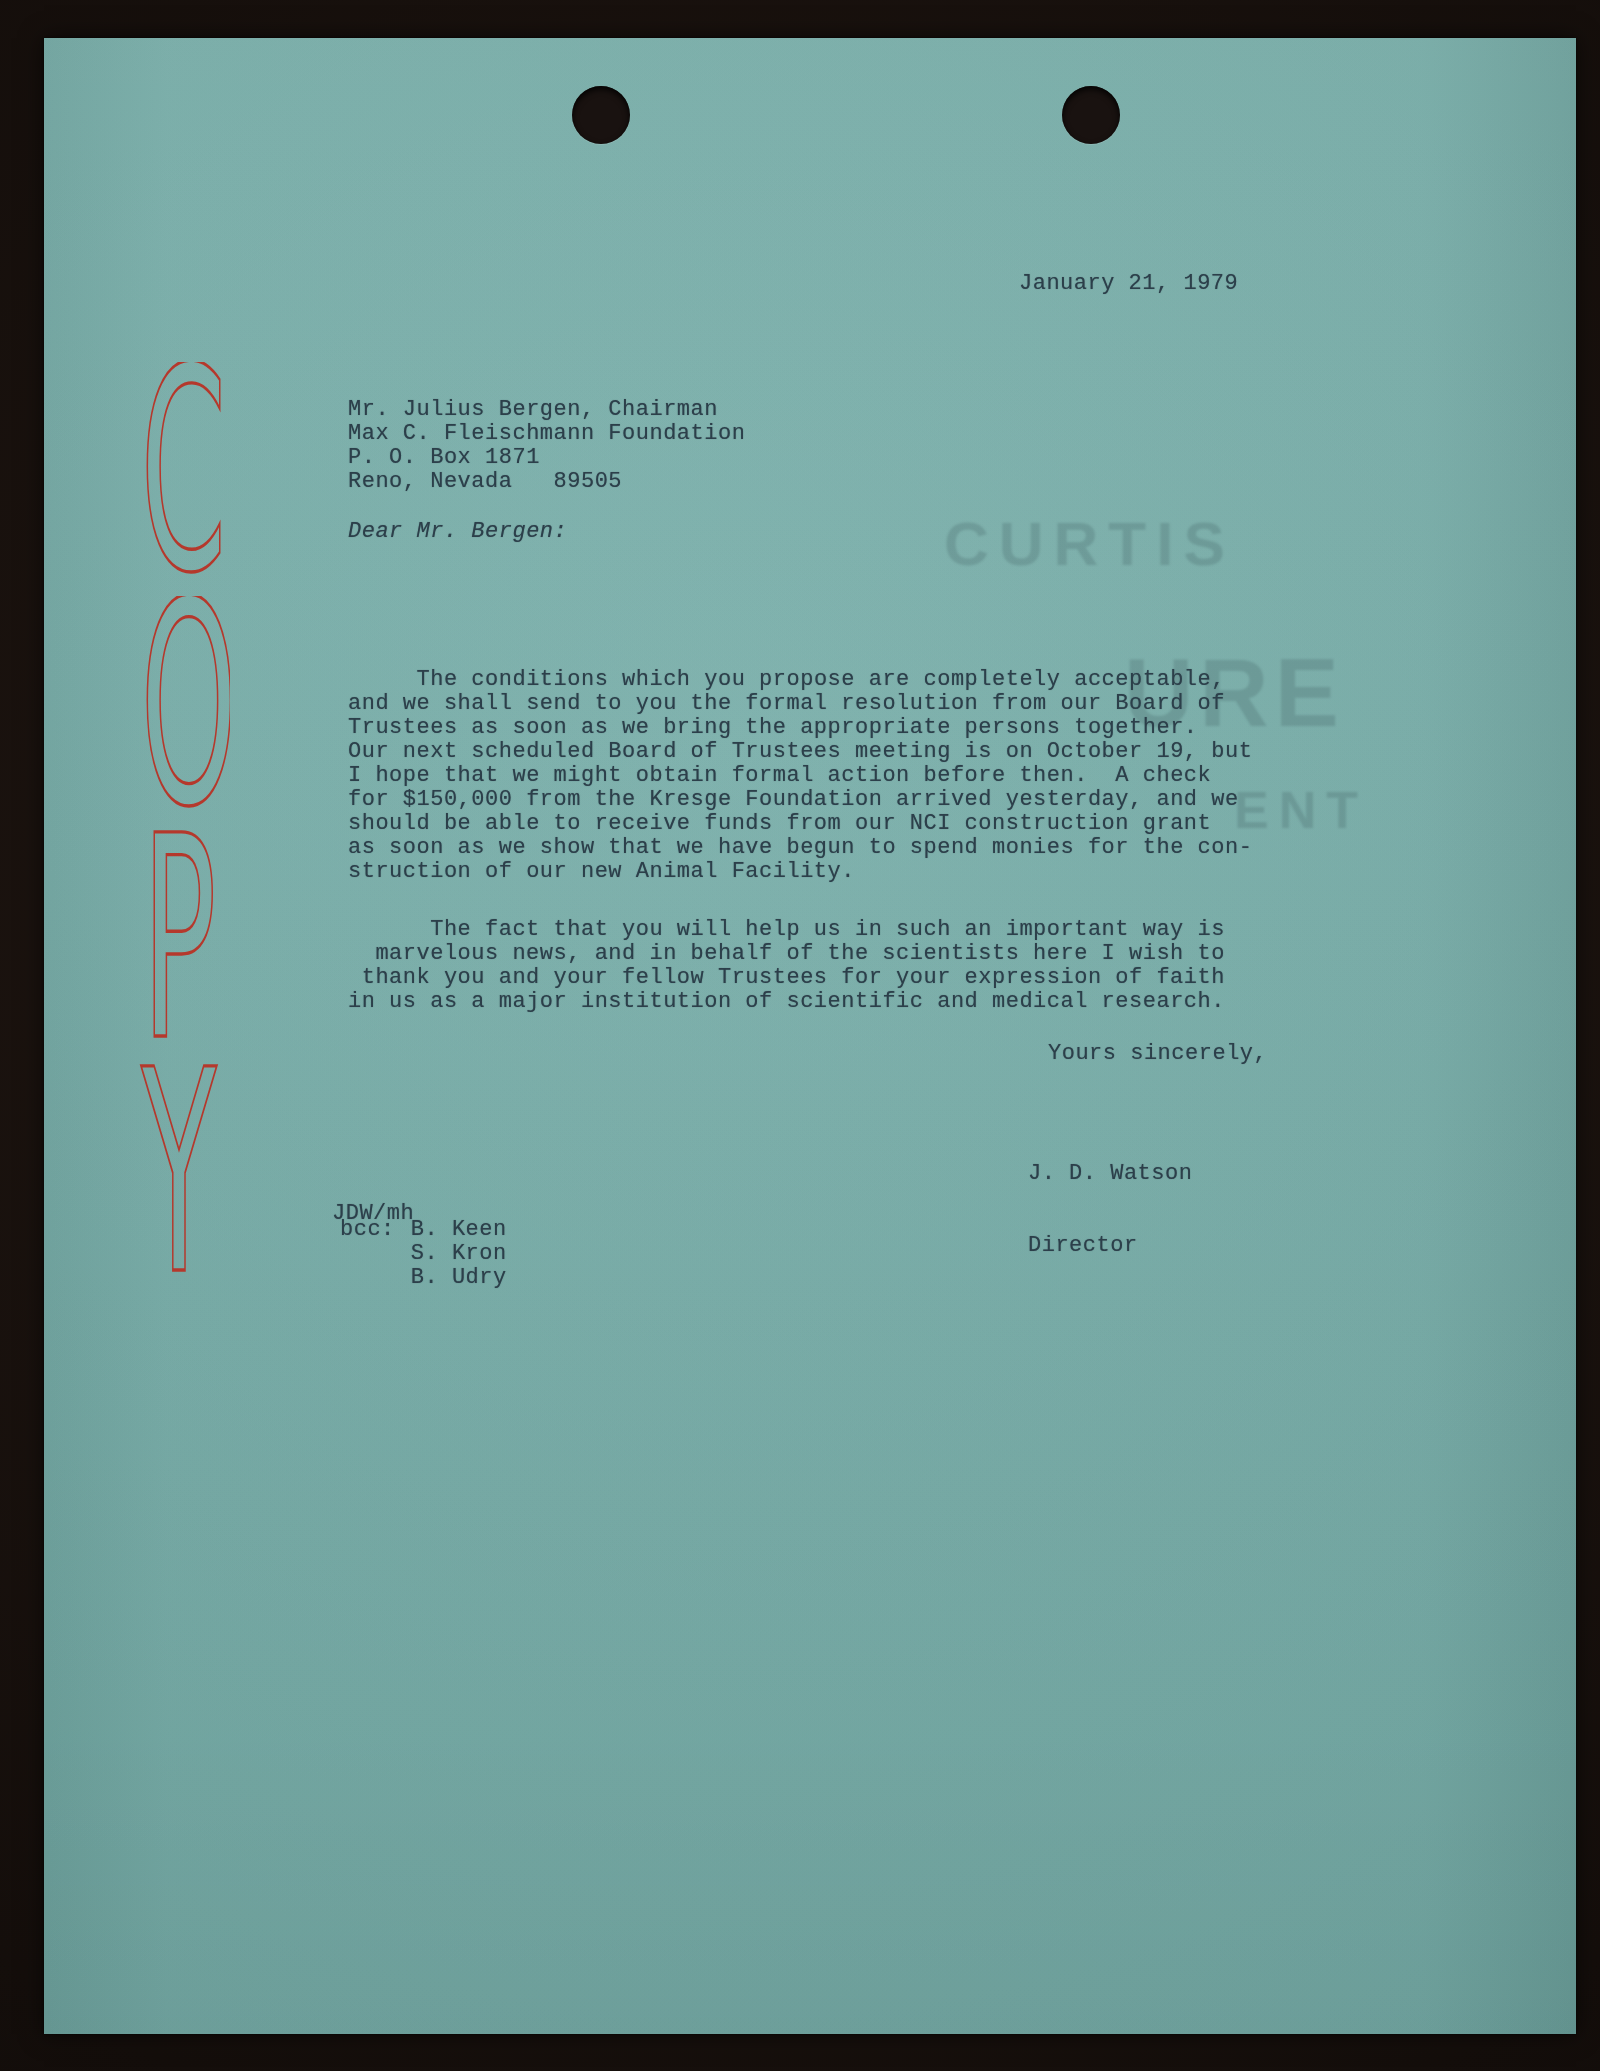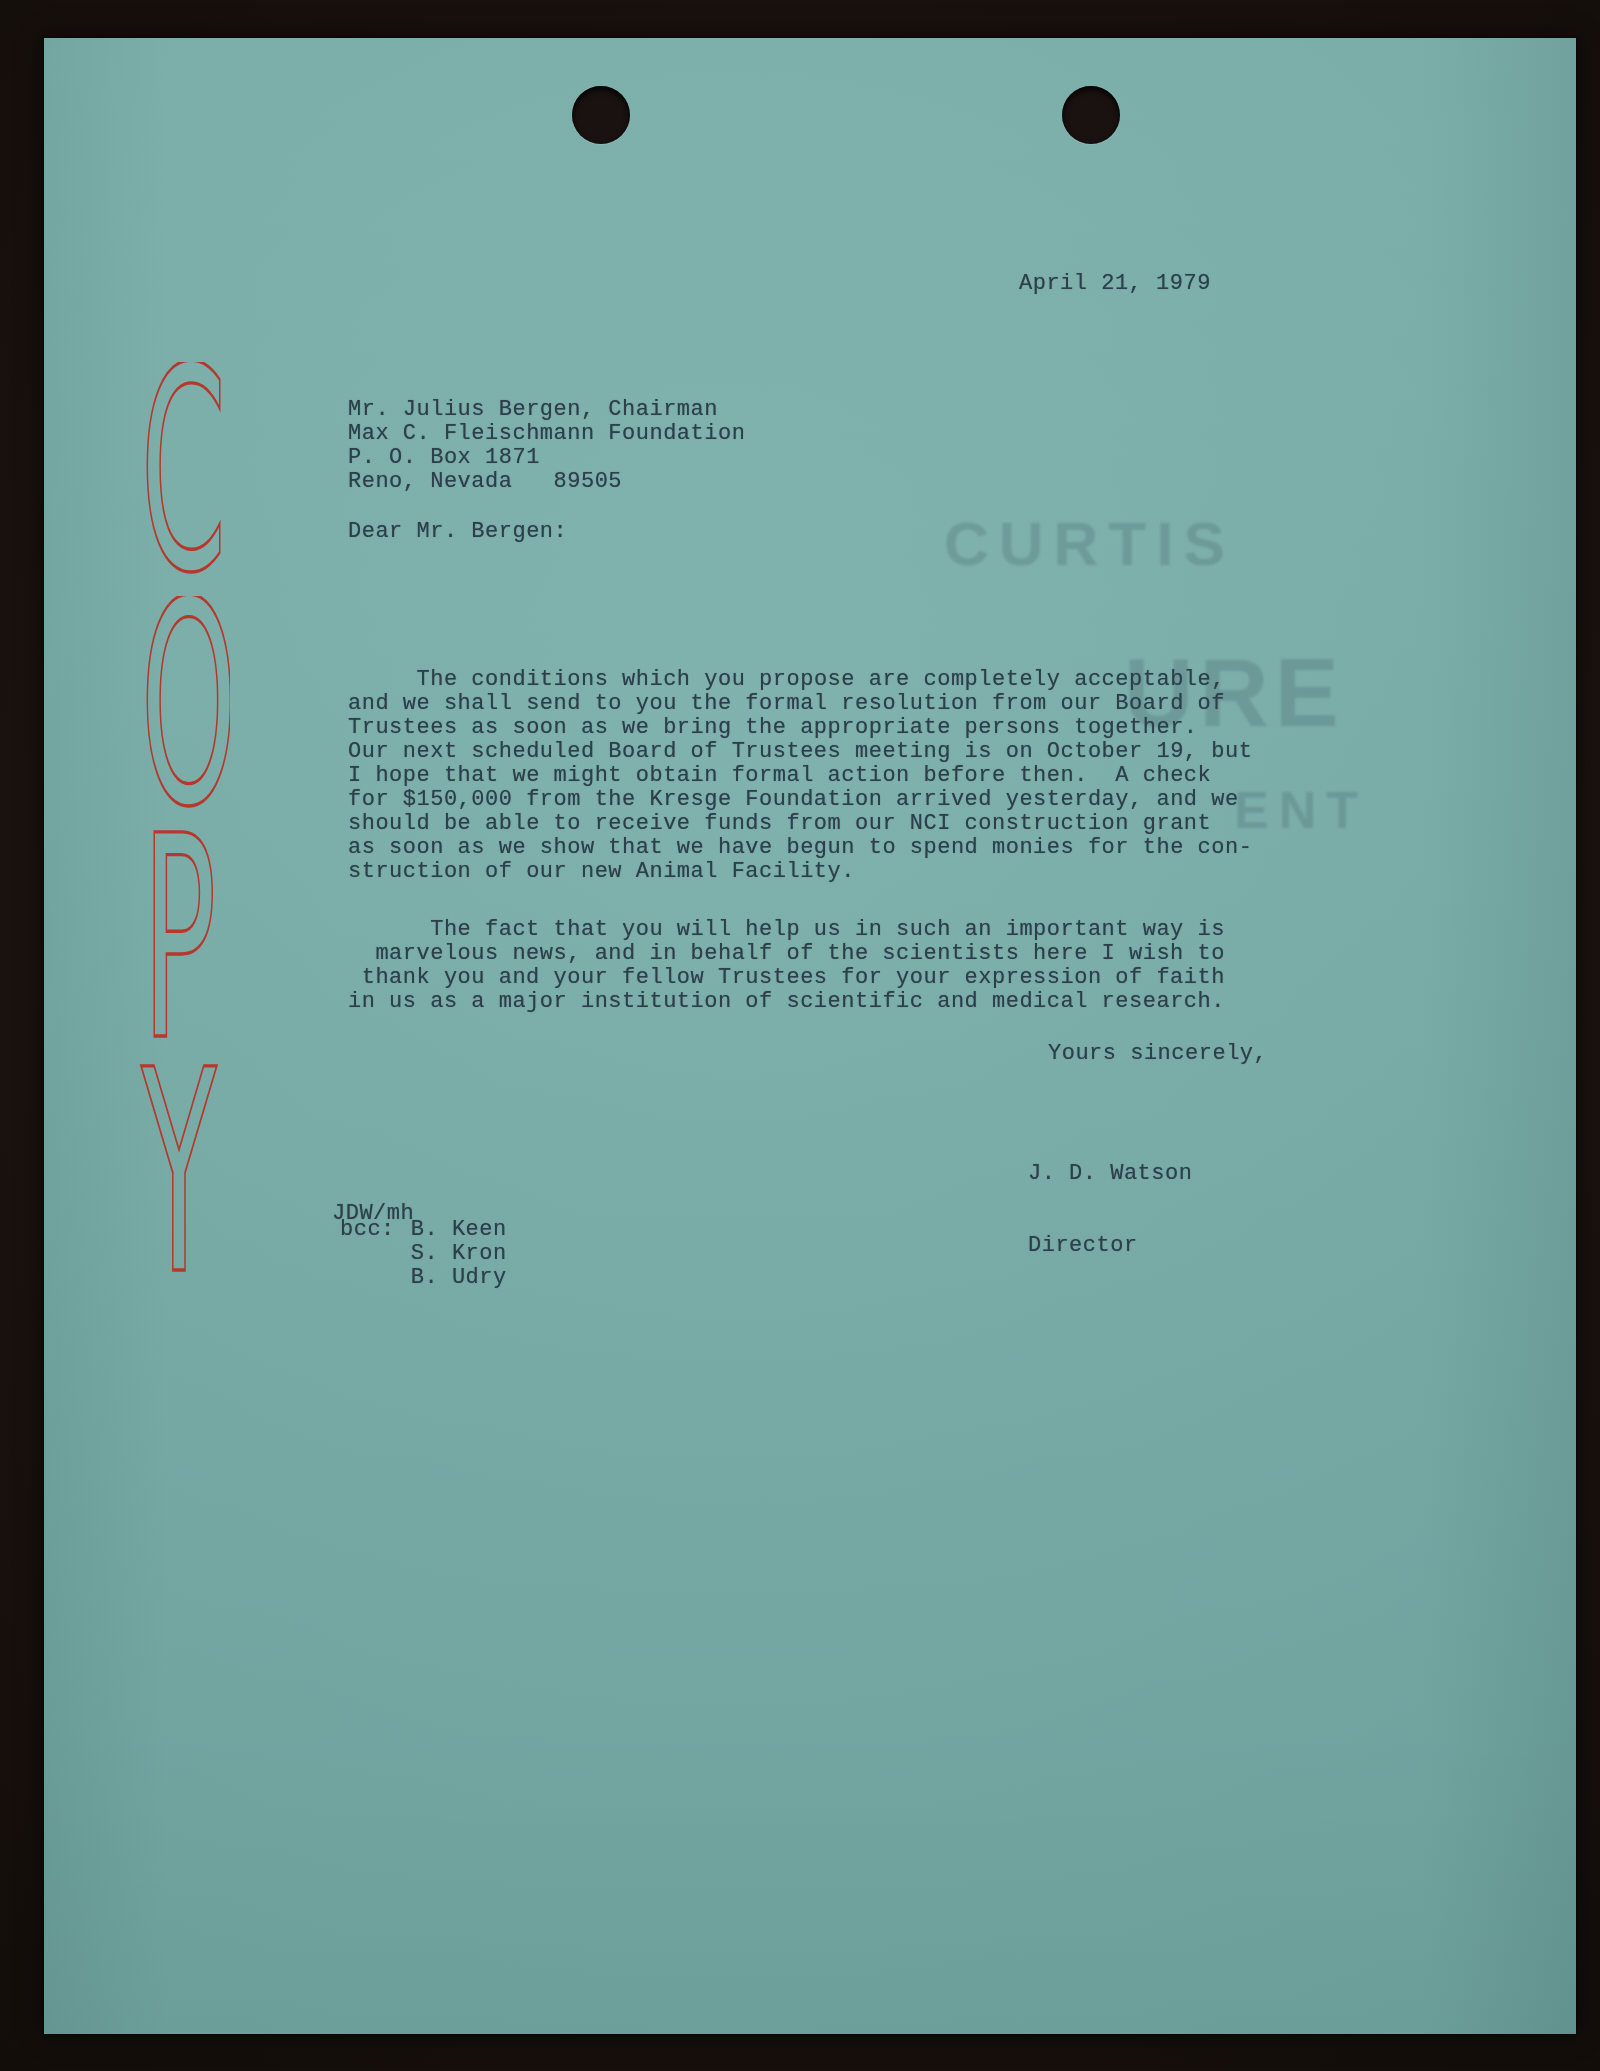--- a/index.html
+++ b/index.html
@@ -64,21 +64,21 @@
     color: #2c3f4a;
     font-size: 22px;
     line-height: 24px;
     letter-spacing: 0.5px;
     white-space: pre-wrap;
     text-shadow: 0 0 1px rgba(44,63,74,0.55);
   }
 
   .date       { left: 975px; top: 234px; }
   .recipient  { left: 304px; top: 360px; }
-  .salutation { left: 304px; top: 482px; }
+  .salutation { left: 304px; top: 482px; font-style: italic; }
   .para-1     { left: 304px; top: 524px; }
   .para-2     { left: 304px; top: 630px; }
   .para-3     { left: 304px; top: 880px; text-align: right; }
   .closing    { left: 964px; top: 1004px; margin-left: 40px; }
   .signature  { left: 984px; top: 1076px; }
   .reference  { left: 288px; top: 1140px; margin-top: 24px; }
   .bcc        { left: 296px; top: 1180px; display: flex; gap: 16px; }
 
   .watermark {
     position: absolute;
@@ -114,21 +114,21 @@
         <text x="10" y="206" transform="scale(0.44,1)" vector-effect="non-scaling-stroke">O</text>
       </svg>
       <svg class="copy-letter" width="94" height="226" viewBox="0 0 94 226">
         <text x="14" y="206" transform="scale(0.44,1)" vector-effect="non-scaling-stroke">P</text>
       </svg>
       <svg class="copy-letter" width="94" height="226" viewBox="0 0 94 226">
         <text x="12" y="206" transform="scale(0.44,1)" vector-effect="non-scaling-stroke">Y</text>
       </svg>
     </div>
 
-    <div class="typed date">April 21, 1979</div>
+    <div class="typed date">January 21, 1979</div>
 
     <div class="typed recipient">Mr. Julius Bergen, Chairman
 Max C. Fleischmann Foundation
 P. O. Box 1871
 Reno, Nevada   89505</div>
 
     <div class="typed salutation">Dear Mr. Bergen:</div>
 
     <div class="typed para-2">     The conditions which you propose are completely acceptable,
 and we shall send to you the formal resolution from our Board of

